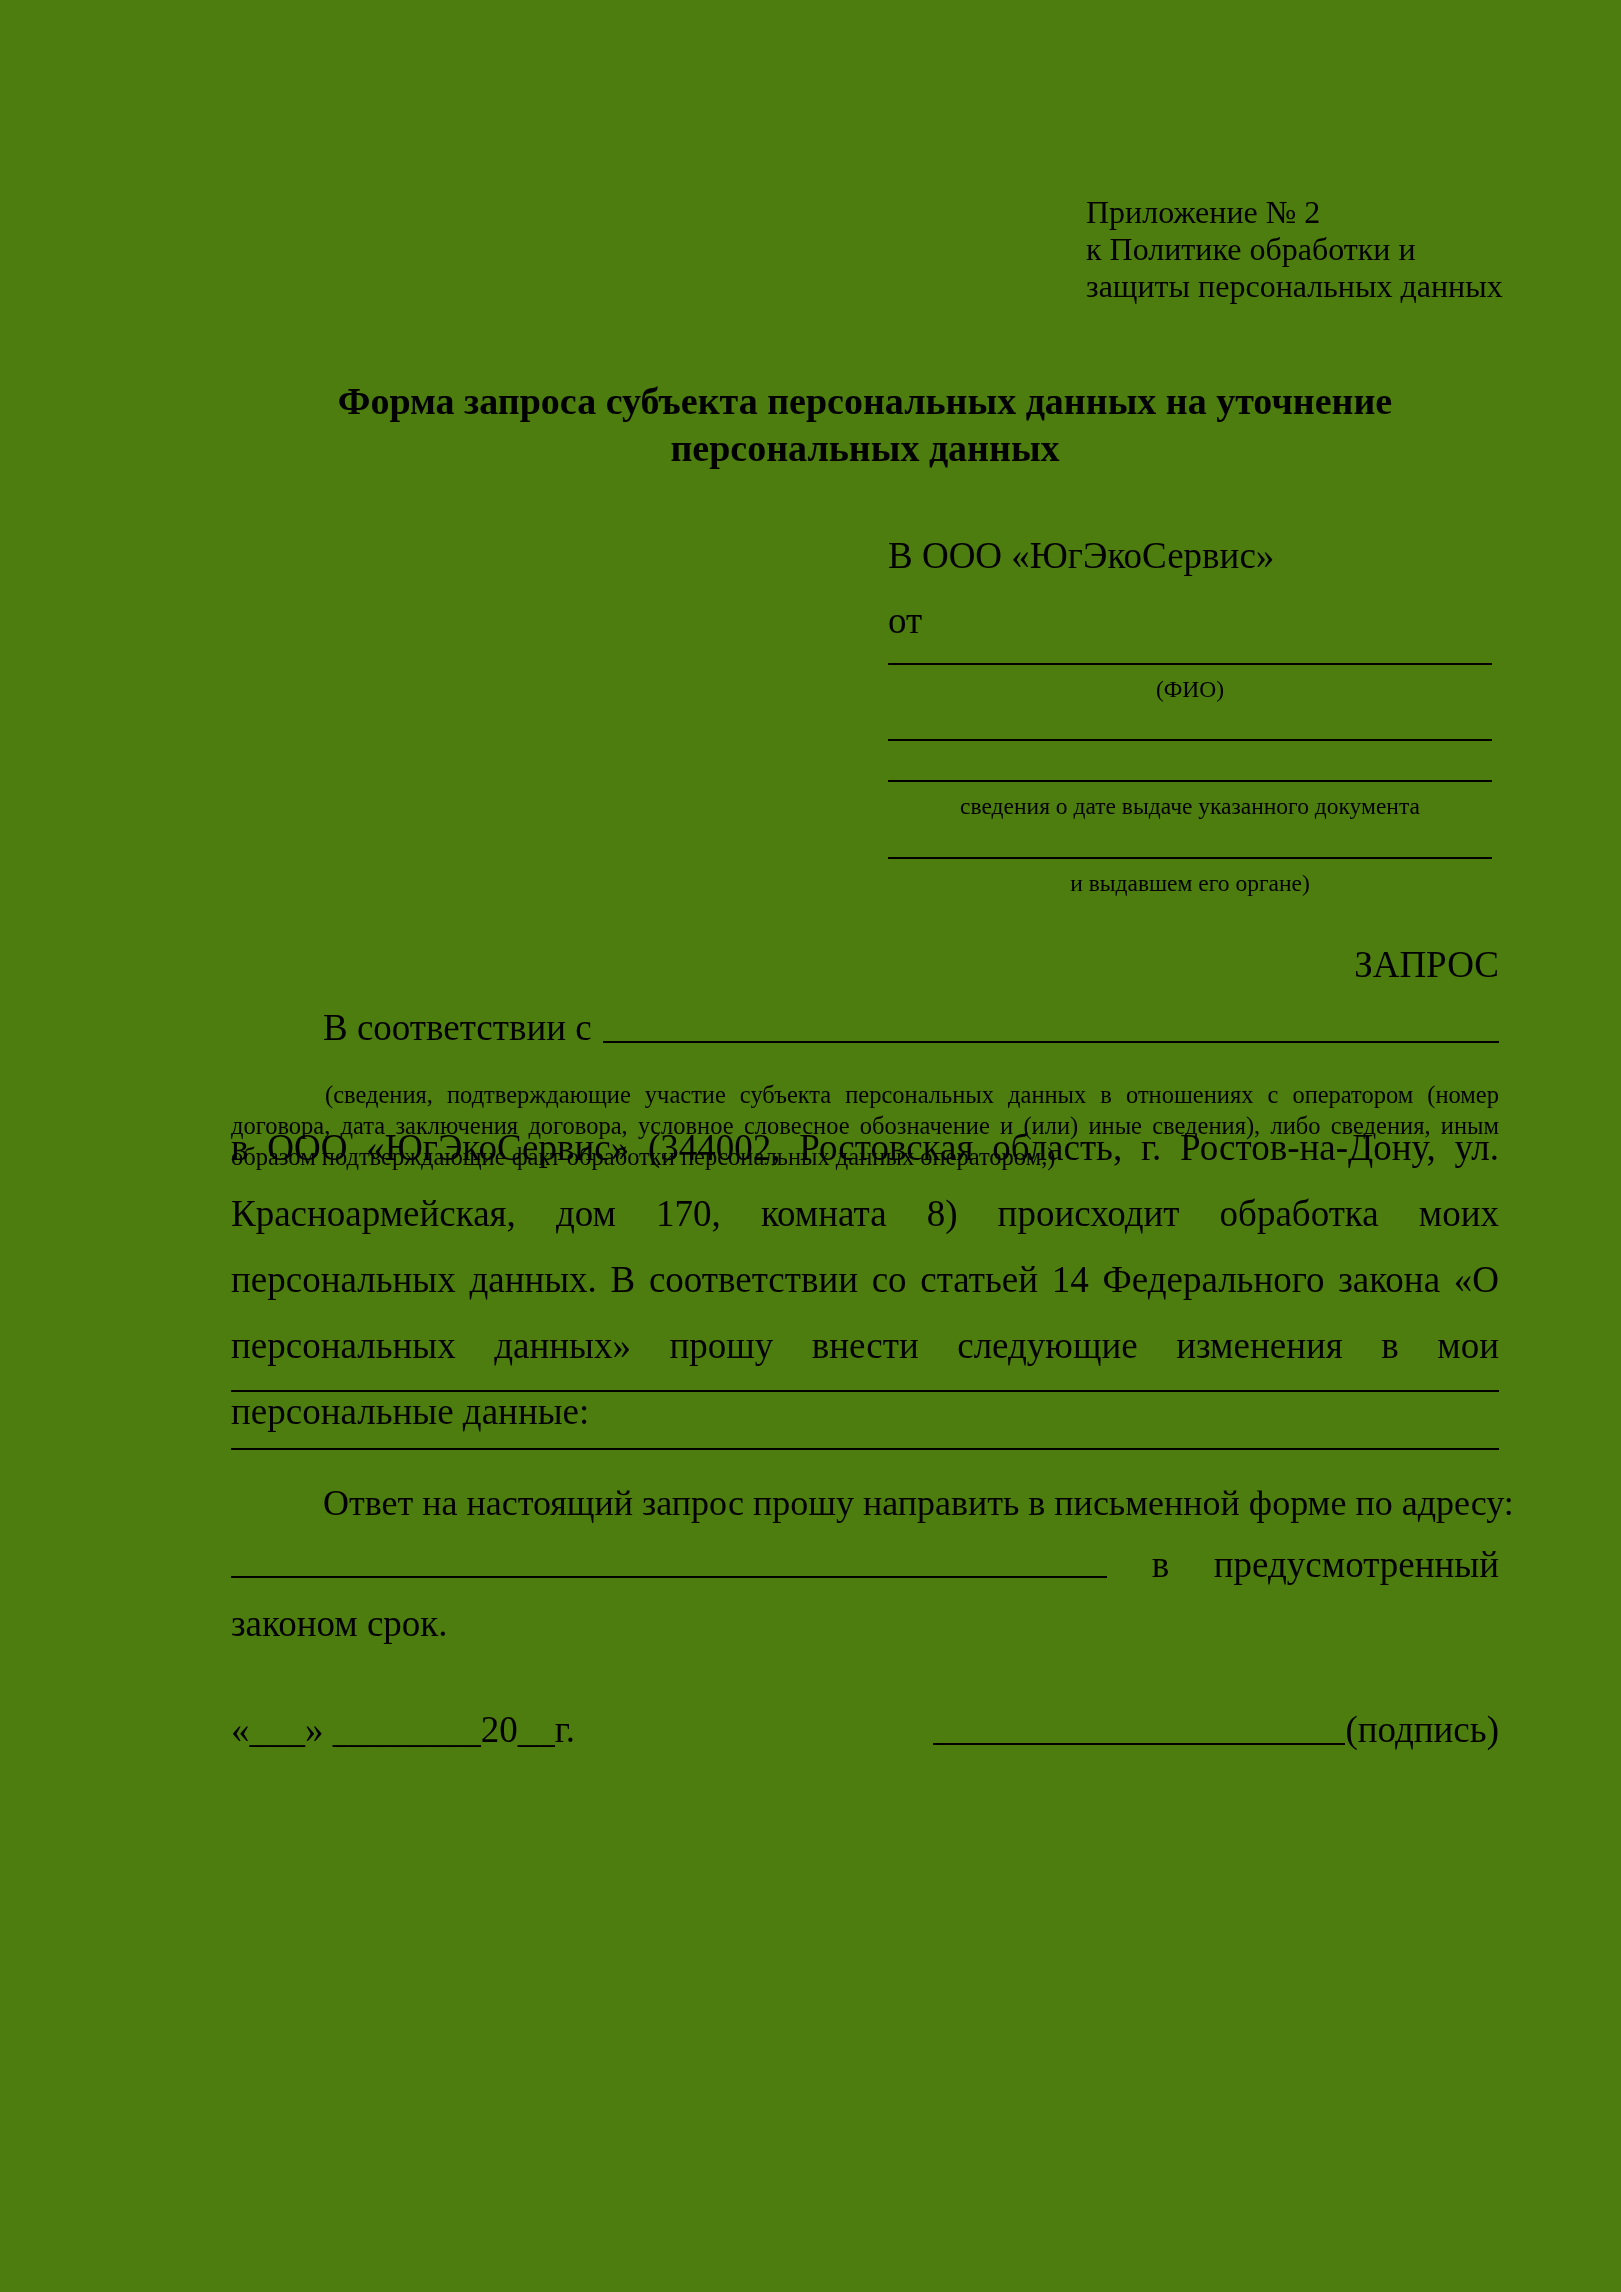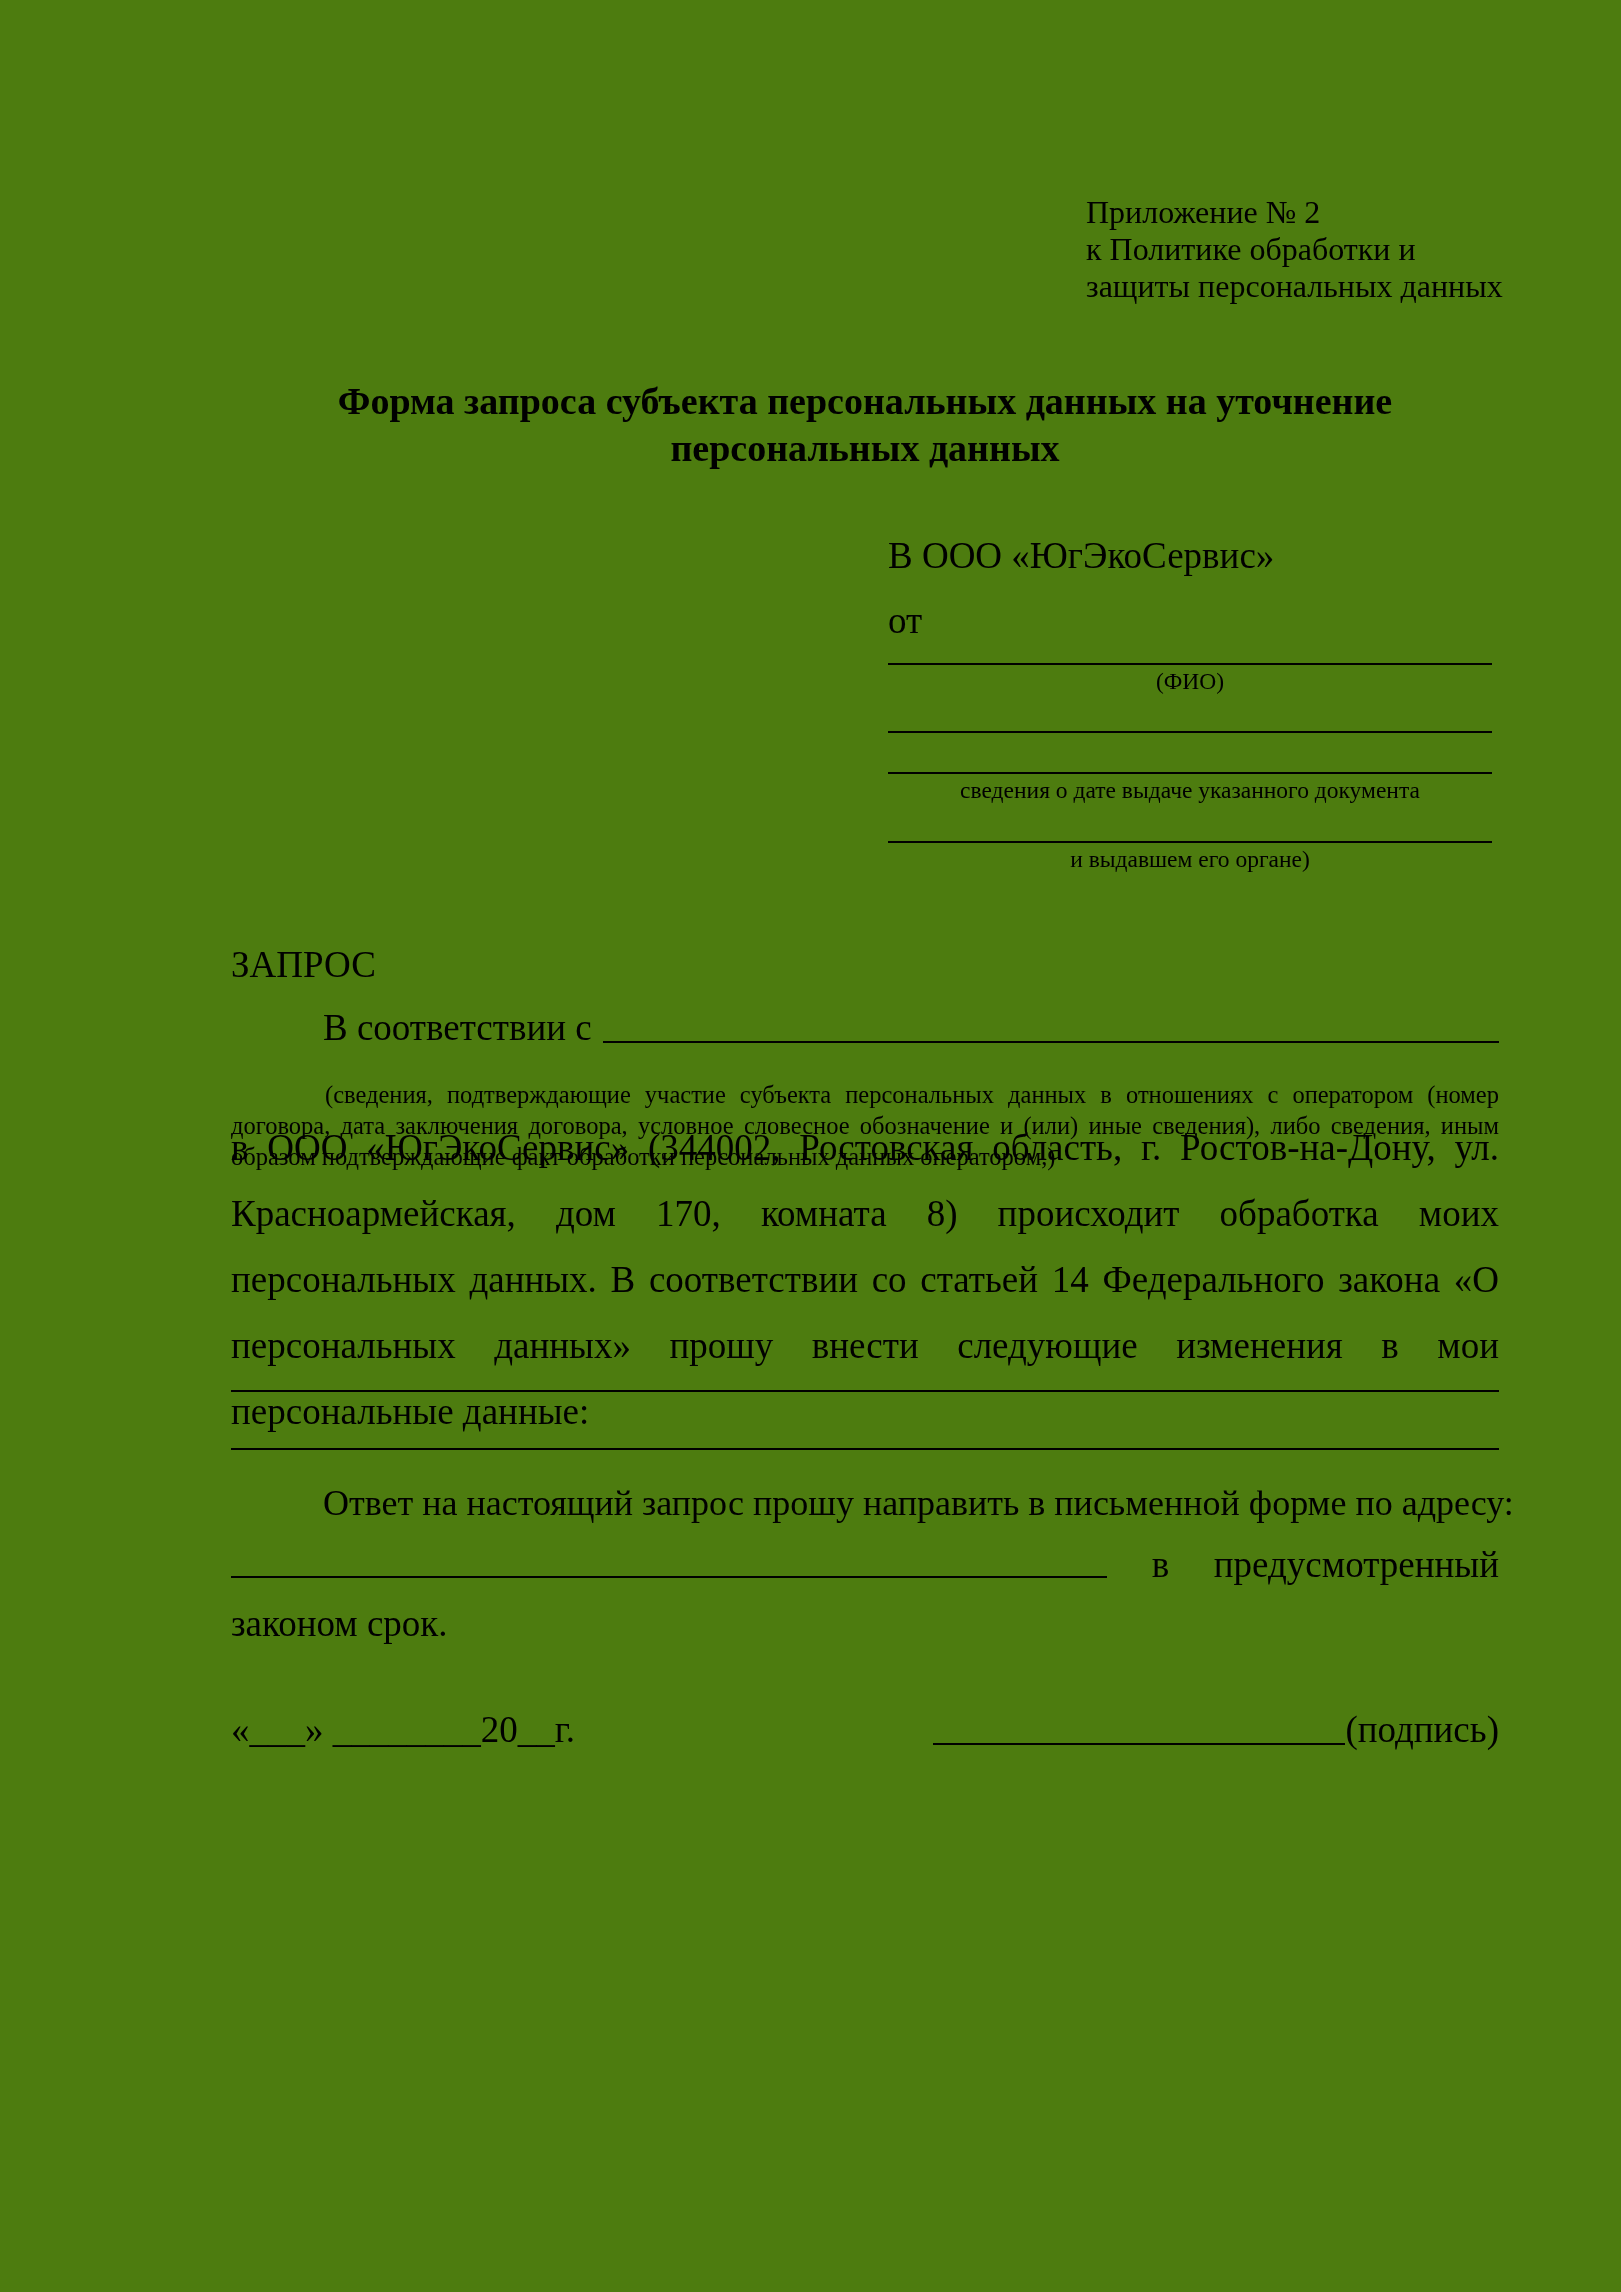--- a/index.html
+++ b/index.html
@@ -55,31 +55,31 @@
     width: 100%;
   }
   .u-line.l1 { height: 21.6px; }
   .u-line.l2 { height: 35px; }
   .u-line.l3 { height: 39px; }
   .u-line.l4 { height: 36px; }
   .u-caption {
     font-size: 23.5px;
     line-height: 29px;
     text-align: center;
-    margin-top: 2px;
+    margin-top: 10px;
   }
 
   
   .request-heading {
     position: absolute;
     left: 231px;
     top: 943px;
     width: 1268px;
     font-size: 37px;
-    text-align: left;
+    text-align: right;
   }
 
   
   .accordance-row {
     position: absolute;
     left: 231px;
     top: 1006px;
     width: 1268px;
     display: flex;
     align-items: flex-end;

